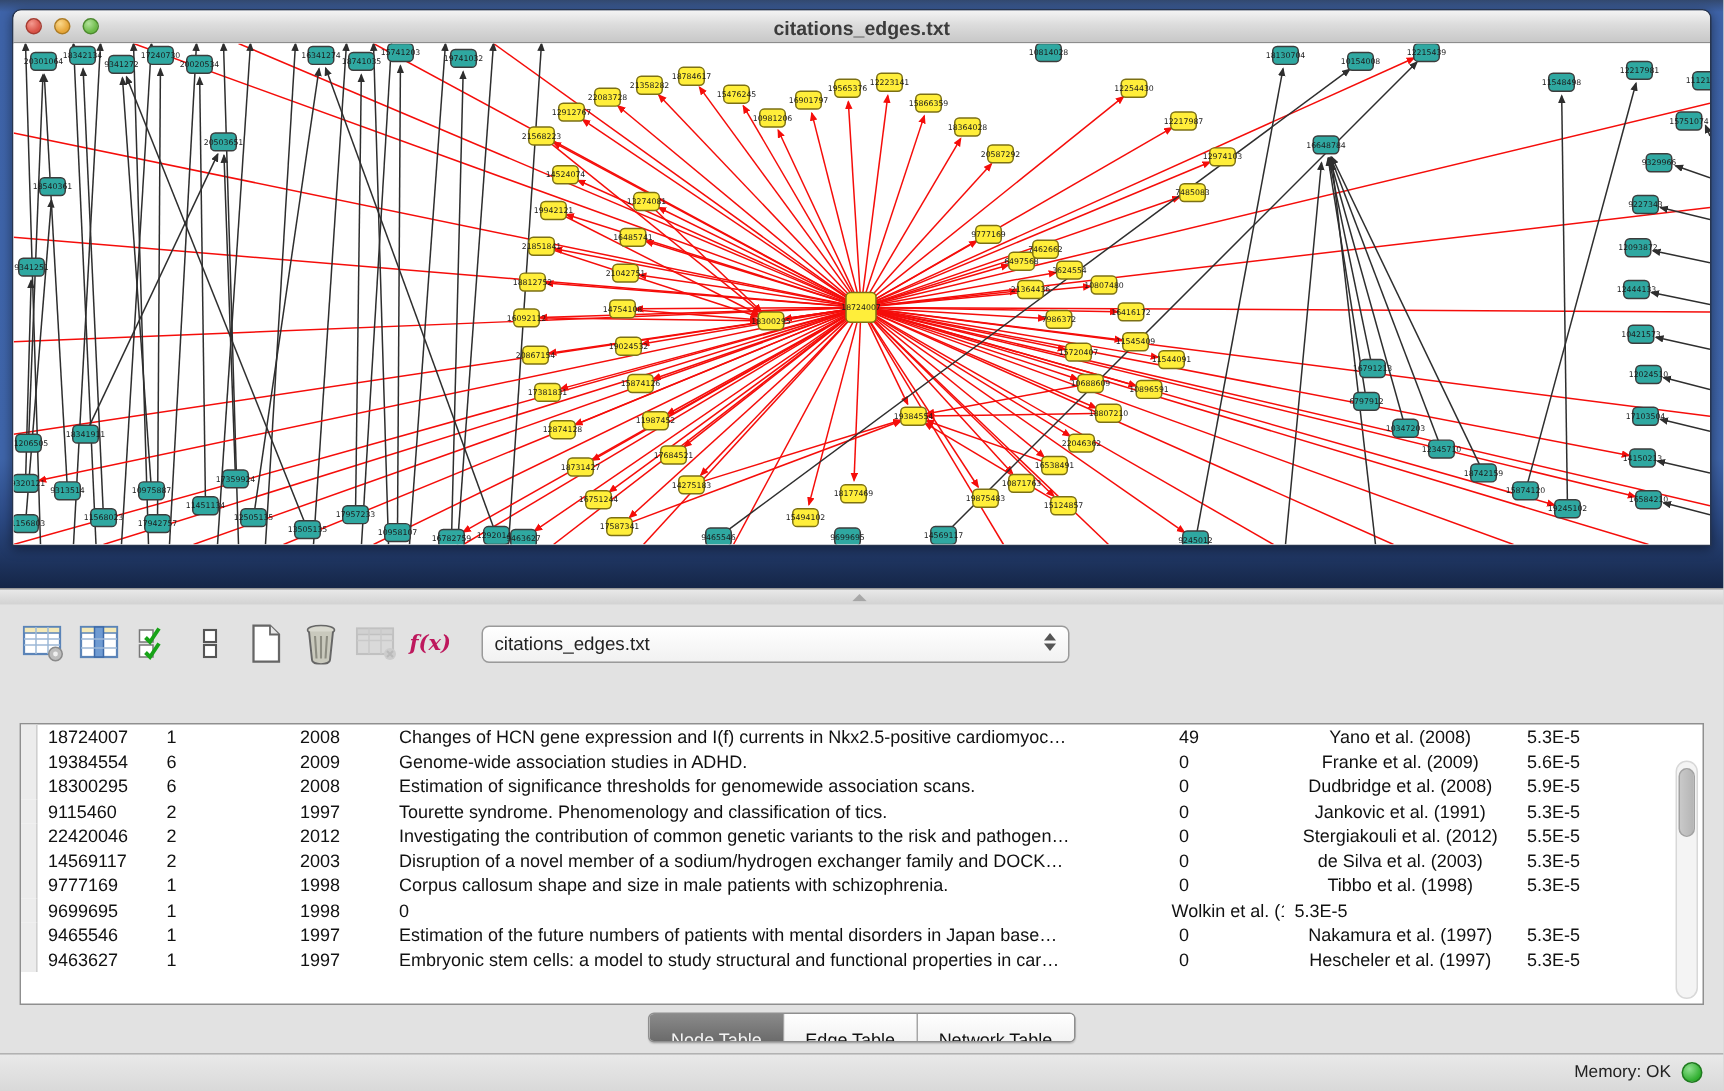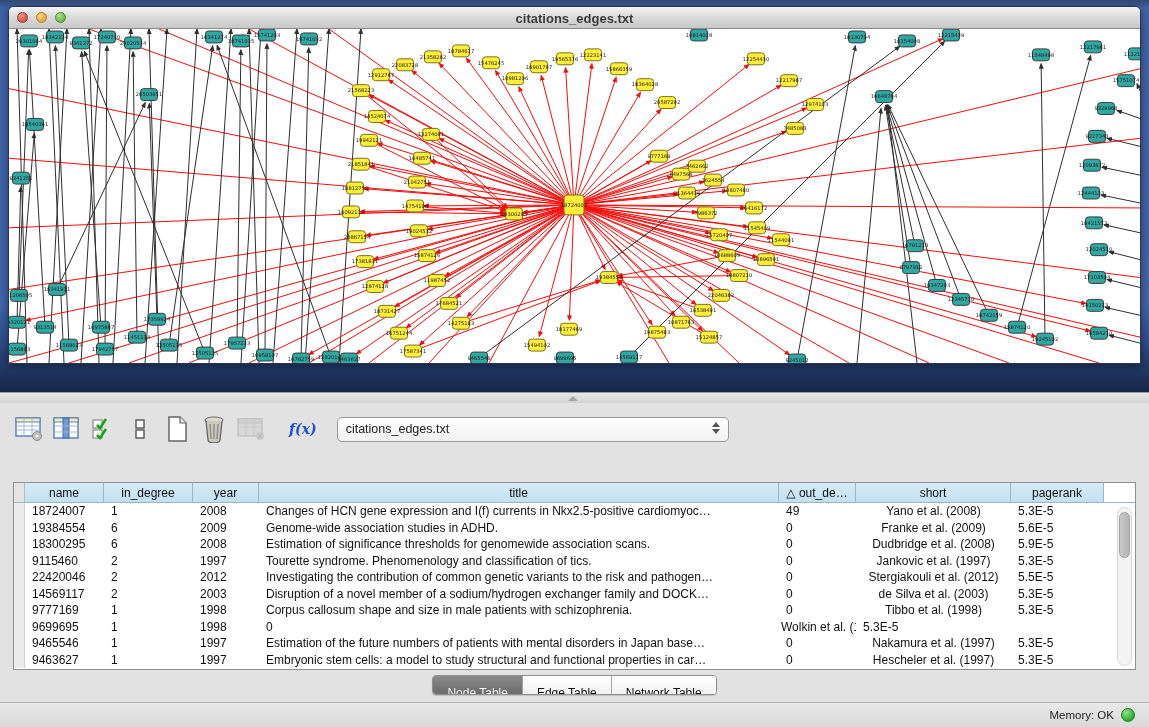--- a/index.html
+++ b/index.html
@@ -39,21 +39,21 @@
   #panel-title { font-size:12px; color:#333; flex:1; }
   .ph-btn { width:18px; height:16px; display:flex; align-items:center; justify-content:center;
     margin-left:8px; cursor:default; }
   #panel-close { font-size:14px; font-weight:bold; color:#222; }
 
   #toolbar { height:52px; display:flex; align-items:center; padding-left:14px; }
   .tb-icon { width:30px; height:28px; margin-right:7px; display:flex; align-items:center;
     justify-content:center; }
   .tb-icon.disabled { opacity:.45; }
   #fx-label { font-family:"DejaVu Serif", serif; font-style:italic; font-weight:bold;
-    font-size:14px; color:#1d4ed8; margin:0 10px 0 16px; }
+    font-size:14px; color:#be185d; margin:0 10px 0 0; }
   #table-select { width:392px; height:25px; background:linear-gradient(180deg,#ffffff,#f1f1f1);
     border:1px solid #9a9a9a; border-radius:5px; display:flex; align-items:center;
     padding:0 8px; font-size:12.5px; color:#222; margin-left:10px; position:relative; }
   #table-select .arrows { position:absolute; right:8px; top:4px; display:flex;
     flex-direction:column; gap:2px; }
   #table-select .arrows i { width:0; height:0; border-left:4px solid transparent;
     border-right:4px solid transparent; display:block; }
   #table-select .arrows i.up { border-bottom:5px solid #555; }
   #table-select .arrows i.dn { border-top:5px solid #555; }
 
@@ -823,31 +823,20 @@
       <div id="table-select">
         <span>citations_edges.txt</span>
         <span class="arrows">
             <i class="up"></i>
             <i class="dn"></i>
           </span>
       </div>
     </div>
 
     <div id="tbl-wrap">
-      <div id="tbl-head" class="tbl-grid">
-          <div class="th gutter"></div>
-          <div class="th">name</div>
-          <div class="th">in_degree</div>
-          <div class="th">year</div>
-          <div class="th">title</div>
-          <div class="th">△ out_de…</div>
-          <div class="th">short</div>
-          <div class="th">pagerank</div>
-          <div class="th last"></div>
-        </div>
       <div id="tbl-body">
           <div class="tbl-row tbl-grid">
             <div class="td gutter"></div>
             <div class="td">18724007</div>
             <div class="td">1</div>
             <div class="td">2008</div>
             <div class="td">Changes of HCN gene expression and I(f) currents in Nkx2.5-positive cardiomyoc…</div>
             <div class="td">49</div>
             <div class="td c-short">Yano et al. (2008)</div>
             <div class="td">5.3E-5</div>
@@ -875,21 +864,21 @@
             <div class="td">5.9E-5</div>
             <div class="td"></div>
           </div>
           <div class="tbl-row tbl-grid">
             <div class="td gutter"></div>
             <div class="td">9115460</div>
             <div class="td">2</div>
             <div class="td">1997</div>
             <div class="td">Tourette syndrome. Phenomenology and classification of tics.</div>
             <div class="td">0</div>
-            <div class="td c-short">Jankovic et al. (1997)</div>
+            <div class="td c-short">Jankovic et al. (1991)</div>
             <div class="td">5.3E-5</div>
             <div class="td"></div>
           </div>
           <div class="tbl-row tbl-grid">
             <div class="td gutter"></div>
             <div class="td">22420046</div>
             <div class="td">2</div>
             <div class="td">2012</div>
             <div class="td">Investigating the contribution of common genetic variants to the risk and pathogen…</div>
             <div class="td">0</div>

